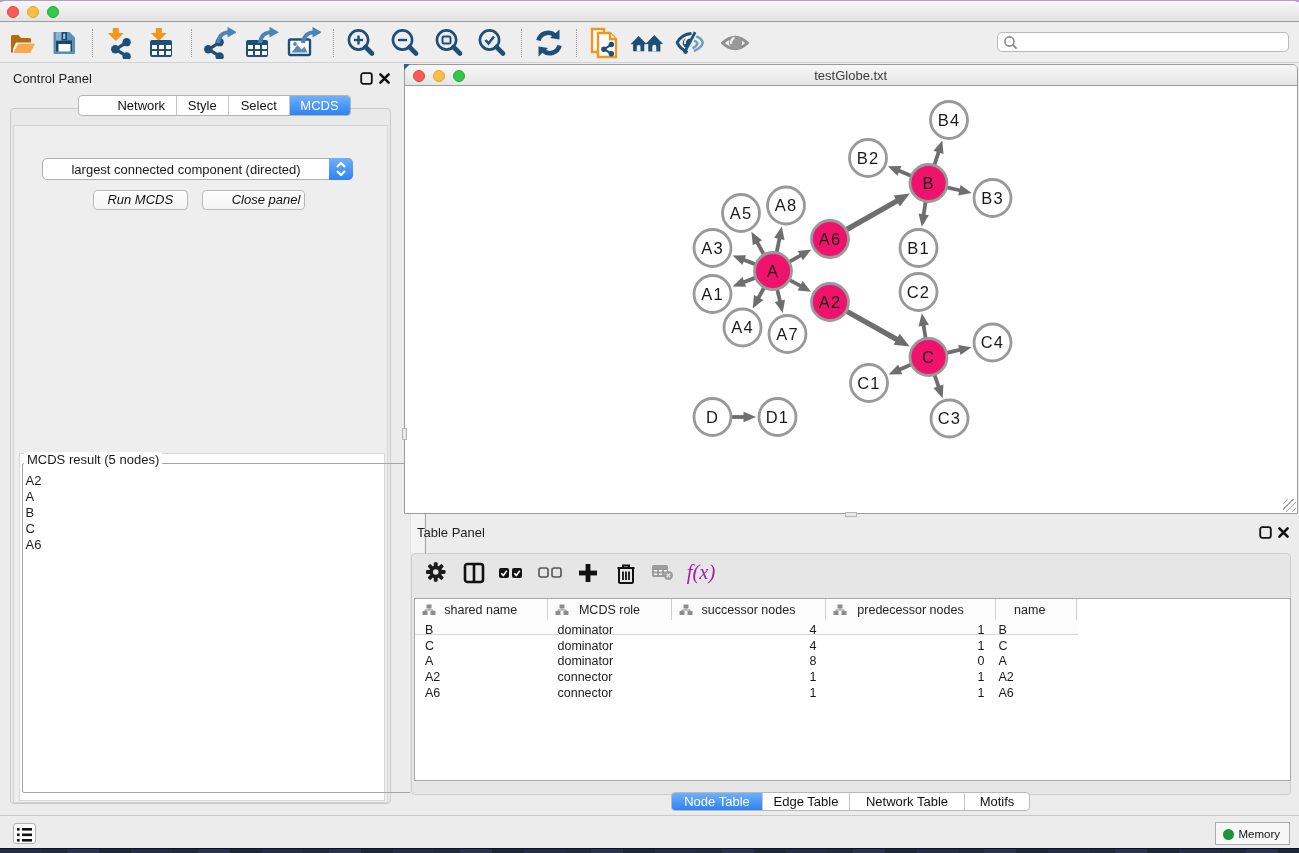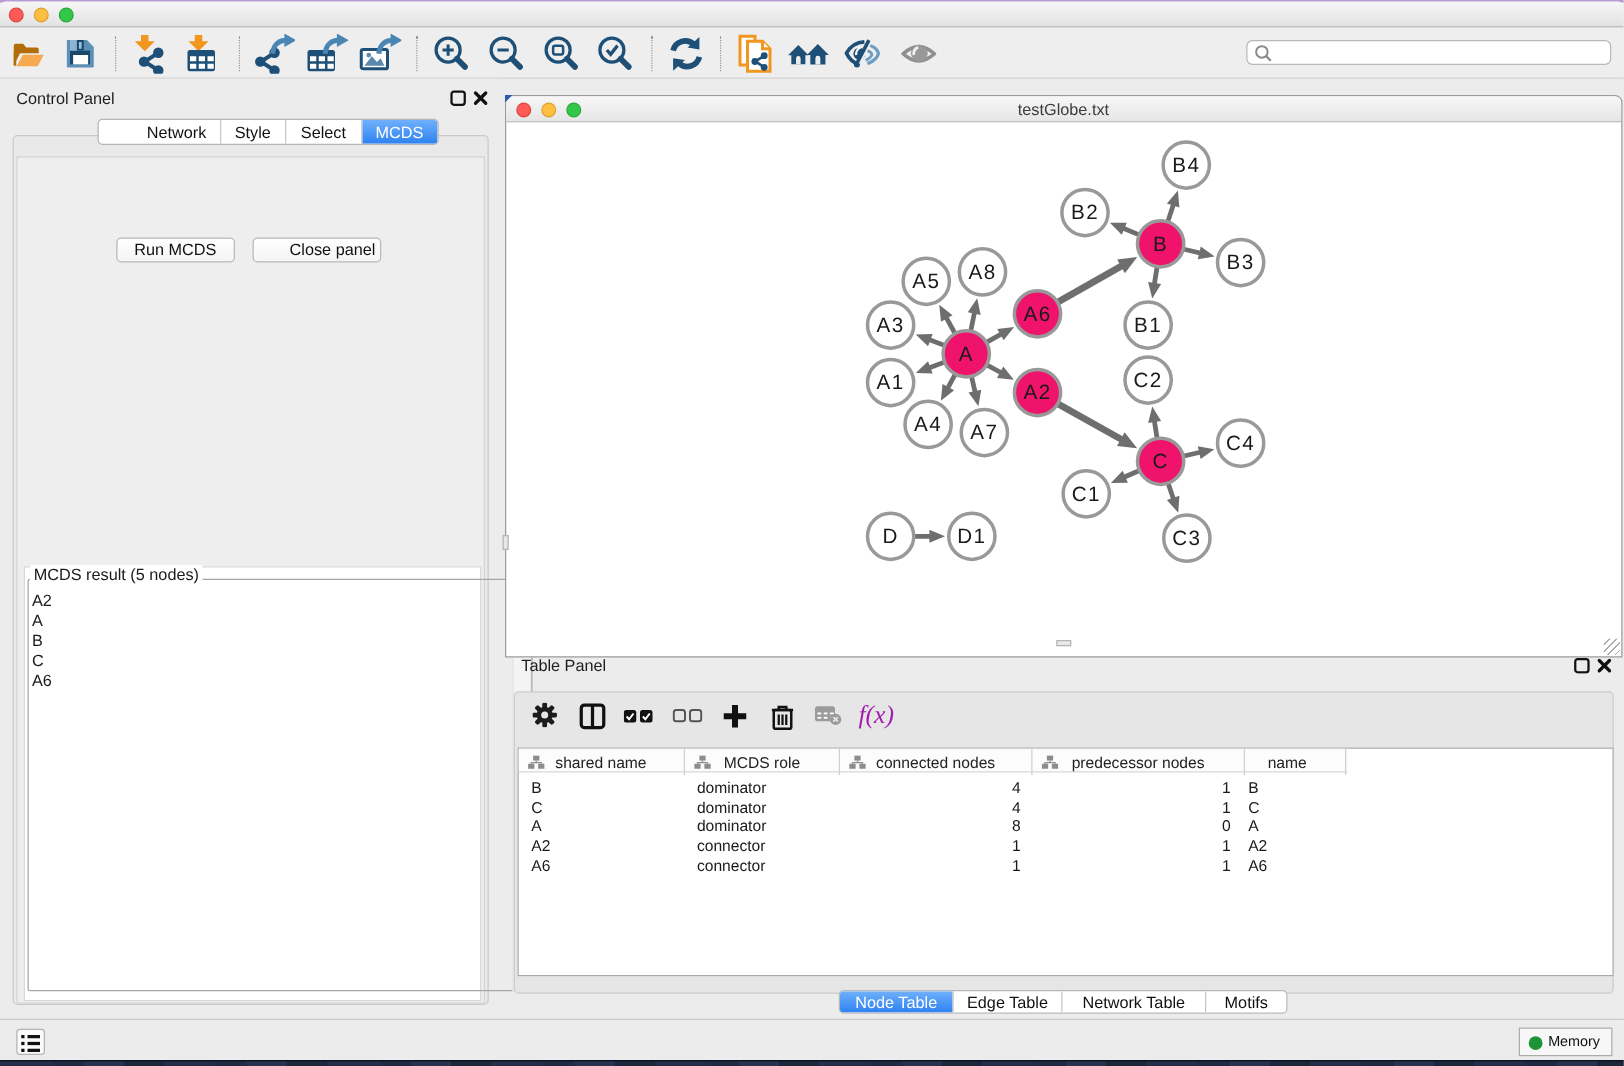--- a/index.html
+++ b/index.html
@@ -32,49 +32,49 @@
 #cp-inner { position:absolute; left:2px; top:16px; width:375px; height:678px;
   border:1px solid #d4d4d4; background:#eeeeee; }
 #opt-label { position:absolute; left:0; width:375px; top:10.5px; text-align:center; font-size:13px; }
 #dropdown { position:absolute; left:28px; top:32.5px; width:311.5px; height:21.5px; background:#fff;
   border:1px solid #b0b0b0; border-radius:5px; }
 #dropdown .txt { position:absolute; left:0; width:287px; top:2.5px; text-align:center; font-size:13px; }
 #dropdown .cap { position:absolute; right:-1px; top:-1px; width:24px; height:21.5px;
   background:linear-gradient(#6fb0fb,#2e82f2); border-radius:0 5px 5px 0; }
 #dropdown .cap svg { margin:2.5px 0 0 5px; }
 .btn { position:absolute; height:20.5px; background:linear-gradient(#ffffff,#f4f4f4);
-  border:1px solid #b9b9b9; border-radius:4px; font-size:13px; text-align:center; line-height:17px; color:#111; }
+  border:1px solid #b9b9b9; border-radius:4px; font-size:13px; text-align:center; line-height:17px; color:#111;font-style:italic; }
 #white-panel { position:absolute; left:5px; top:327px; width:366px; height:348.5px; background:#fff;
   border:1px solid #d8d8d8; }
 #fieldset { position:absolute; left:2.5px; top:9px; width:404px; height:330px;
   border:1px solid #a6a6a6; border-radius:2px; }
 #fieldset .legend { position:absolute; left:1px; top:-11.5px; background:#fff; padding:0 3px; font-size:13px; }
 #fieldset .items { position:absolute; left:2.5px; top:9.5px; font-size:13px; line-height:16px; }
 #fieldset .sbar { position:absolute; right:1px; top:1px; width:14.5px; height:328px;
   background:#f4f4f4; border-left:1px solid #e2e2e2; }
 
 #netwin { position:absolute; left:403.5px; top:64px; width:894.5px; height:450px;
-  border:1px solid #9b9b9b; border-radius:6px 6px 0 0; background:#fff;margin-top:12px; }
+  border:1px solid #9b9b9b; border-radius:6px 6px 0 0; background:#fff; }
 #netwin .bar { position:absolute; left:0; top:0; right:0; height:21px;
   background:linear-gradient(#f7f7f7,#e5e5e5); border-bottom:1px solid #9b9b9b; border-radius:5px 5px 0 0; }
 #netwin .bar .t { position:absolute; left:0; right:0; top:3px; text-align:center; font-size:13px; color:#3c3c3c; }
 #graphwrap { position:absolute; left:0; top:22px; }
 #resize { position:absolute; right:1px; bottom:1px; width:13px; height:13px;
   background:repeating-linear-gradient(135deg, transparent 0 3px, #ababab 3px 4px); }
 .nub { position:absolute; background:#e8e8e8; border:1px solid #b5b5b5; }
 
 #tpanel-title { position:absolute; left:417px; top:525px; font-size:13px; color:#1e1e1e; }
 #tp-box { position:absolute; left:411px; top:553px; width:880px; height:241.5px;
   background:#e6e6e6; border:1px solid #cccccc; border-radius:4px; }
 .tpicon { position:absolute; top:8px; transform:translateX(-50%); }
 #fx { position:absolute; top:7px; font-family:"Liberation Serif",serif; font-style:italic;
   font-size:20.5px; color:#a21caf; transform:translateX(-50%); }
 #ttable { position:absolute; left:1.5px; top:43.5px; width:877px; height:183.5px; background:#fff;
   border:1px solid #a9a9a9; }
-#thead { position:absolute; left:0; top:0; height:19px; width:663px; background:#fcfcfc;
+#thead { position:absolute; left:0; top:0; height:36px; width:663px; background:#fcfcfc;
   border-bottom:1px solid #d9d9d9; }
 .th { position:absolute; top:0; height:21.5px; border-right:1px solid #cfcfcf; }
 .th .lbl { position:absolute; left:0; right:0; top:4px; text-align:center; font-size:12.5px; color:#222; }
 .th svg { position:absolute; left:7px; top:5px; }
 .cell { position:absolute; font-size:12.5px; height:15.7px; }
 #tp-tabs { position:absolute; left:671px; top:791.5px; height:19.5px; display:flex;
   border:1px solid #b9b9b9; border-radius:4px; background:#fff; overflow:hidden; z-index:3; }
 #tp-tabs .tab { font-size:13px; line-height:18px; color:#111; border-right:1px solid #c6c6c6; text-align:center; }
 #tp-tabs .tab:last-child { border-right:none; }
 #tp-tabs .tab.sel { background:linear-gradient(#6fb0fb,#2e82f2); color:#fff; }
@@ -297,20 +297,27 @@
         <path d="M2.4 2.4 L10.6 10.6 M10.6 2.4 L2.4 10.6" stroke="#111" stroke-width="2.6" stroke-linecap="round"></path>
       </svg></div>
   <div id="cp-tabs">
     <div class="tab" style="width:69.5px;">Network</div>
       <div class="tab" style="width:52.5px;">Style</div>
       <div class="tab" style="width:60.5px;">Select</div>
       <div class="tab sel" style="width:60px;">MCDS</div>
   </div>
   <div id="cp-outer">
     <div id="cp-inner">
+      <div id="dropdown">
+          <div class="txt">largest connected component (directed)</div>
+          <div class="cap"><svg width="14" height="16" viewBox="0 0 14 16" style="">
+              <path d="M3 6 L7 2 L11 6" fill="none" stroke="#fff" stroke-width="2.2" stroke-linejoin="round"></path>
+              <path d="M3 10 L7 14 L11 10" fill="none" stroke="#fff" stroke-width="2.2" stroke-linejoin="round"></path>
+            </svg></div>
+        </div>
       <div class="btn" style="left:79px;top:64px;width:95.5px;">Run MCDS</div>
       <div class="btn" style="left:188px;top:64px;width:103px;padding-left:26px;">Close panel</div>
       <div id="white-panel">
         <div id="fieldset">
           <div class="legend">MCDS result (5 nodes)</div>
           <div class="items">A2<br>A<br>B<br>C<br>A6</div>
           <div class="sbar"></div>
         </div>
       </div>
     </div>
@@ -501,21 +508,21 @@
           </svg>
           <div class="lbl">MCDS role</div>
         </div>
       <div class="th" style="left:257.5px;width:154px;">
           <svg width="14" height="12" viewBox="0 0 14 12" style="">
             <rect x="4.5" y="0.5" width="5" height="4" fill="#8c8c8c"></rect>
             <rect x="0.5" y="7" width="5" height="4" fill="#8c8c8c"></rect>
             <rect x="8.5" y="7" width="5" height="4" fill="#8c8c8c"></rect>
             <path d="M7 4.5 V6 M3 7 V6 H11 V7" stroke="#8c8c8c" stroke-width="1" fill="none"></path>
           </svg>
-          <div class="lbl">connected nodes</div>
+          <div class="lbl">successor nodes</div>
         </div>
       <div class="th" style="left:411.5px;width:170px;">
           <svg width="14" height="12" viewBox="0 0 14 12" style="">
             <rect x="4.5" y="0.5" width="5" height="4" fill="#8c8c8c"></rect>
             <rect x="0.5" y="7" width="5" height="4" fill="#8c8c8c"></rect>
             <rect x="8.5" y="7" width="5" height="4" fill="#8c8c8c"></rect>
             <path d="M7 4.5 V6 M3 7 V6 H11 V7" stroke="#8c8c8c" stroke-width="1" fill="none"></path>
           </svg>
           <div class="lbl">predecessor nodes</div>
         </div>

